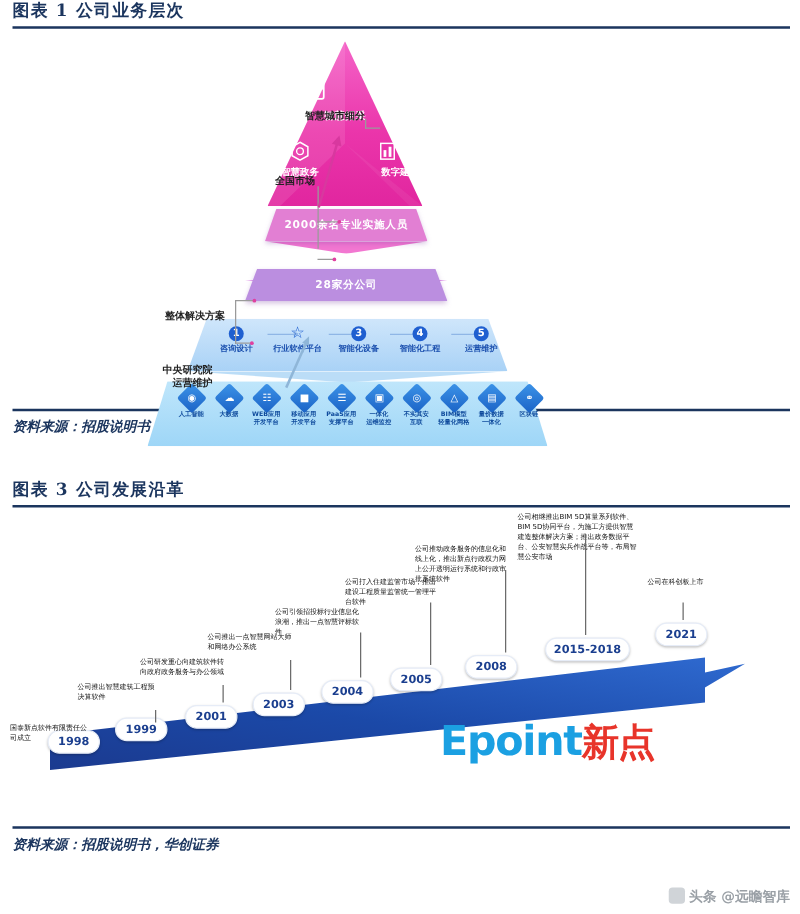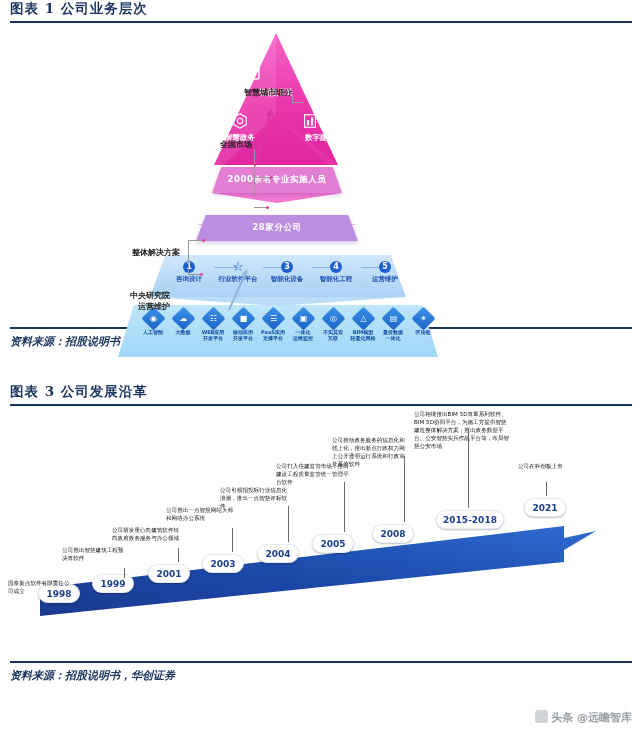--- a/index.html
+++ b/index.html
@@ -448,20 +448,23 @@
   <div class="tl-tick" style="left:70px;  top:186px; height:0px;"></div>
   <div class="tl-tick" style="left:124px; top:162px; height:10px;"></div>
   <div class="tl-tick" style="left:178px; top:142px; height:14px;"></div>
   <div class="tl-tick" style="left:232px; top:122px; height:24px;"></div>
   <div class="tl-tick" style="left:288px; top:100px; height:36px;"></div>
   <div class="tl-tick" style="left:344px; top:76px;  height:50px;"></div>
   <div class="tl-tick" style="left:404px; top:50px;  height:66px;"></div>
   <div class="tl-tick" style="left:468px; top:22px;  height:80px;"></div>
   <div class="tl-tick" style="left:546px; top:76px;  height:14px;"></div>
 
+  <div class="brand">
+    <span class="e">Epoint</span><span class="cn">新点</span>
+  </div>
 </div>
 
 <div class="src-rule"></div>
 <div class="src">资料来源：招股说明书，华创证券</div>
 
 <div class="watermark">
   <span class="wm-dot"></span><span>头条 @远瞻智库</span>
 </div>
 
 </body></html>

